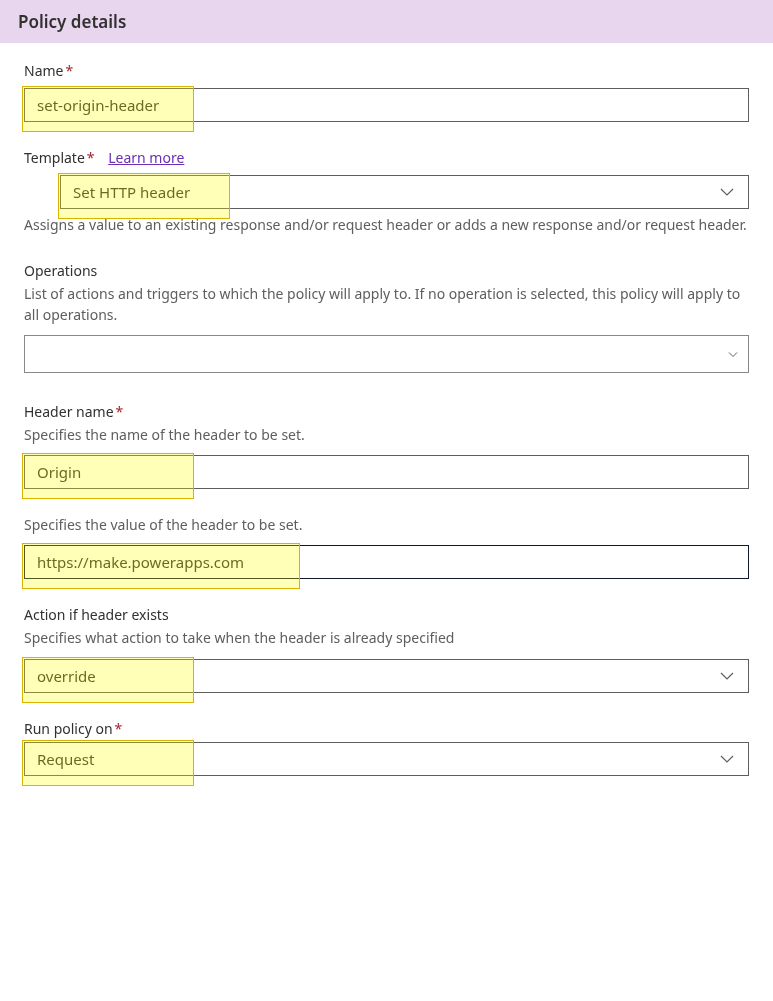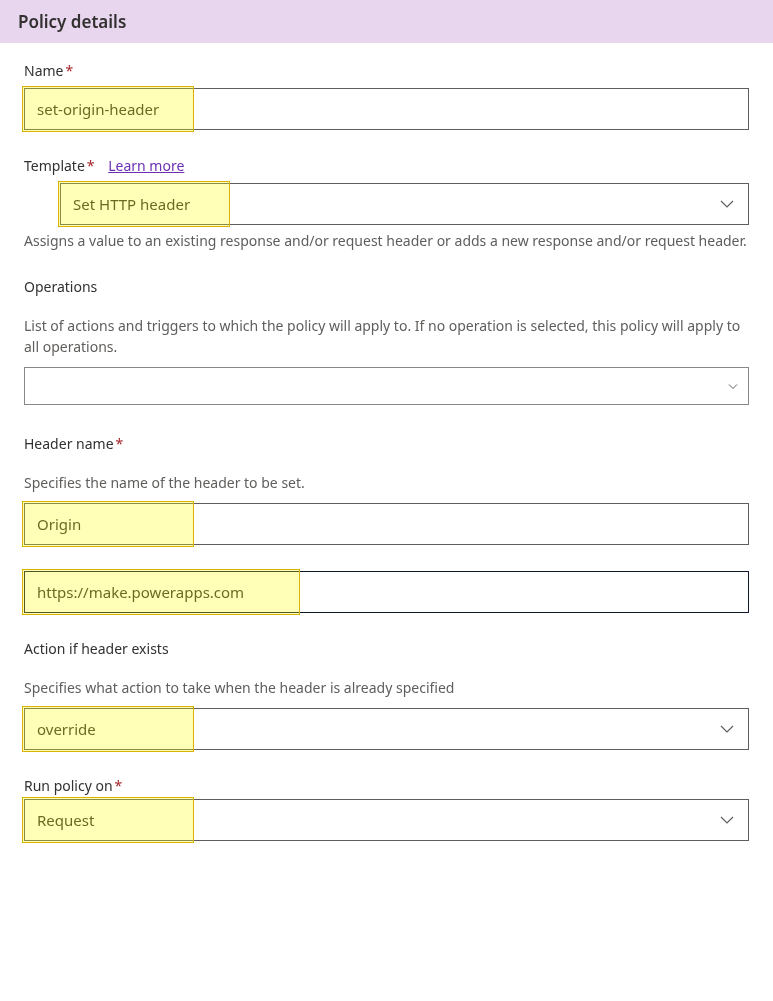--- a/index.html
+++ b/index.html
@@ -36,30 +36,30 @@
   .learn-more {
     color: #6b2fb3;
     text-decoration: underline;
     font-size: 14px;
     margin-left: 10px;
     cursor: pointer;
   }
   .help {
     color: #605e5c;
     font-size: 14px;
-    margin-top: 20px;
+    margin-top: 4px;
     margin-bottom: 10px;
     line-height: 1.45;
   }
   .input-wrap {
     position: relative;
   }
   .text-input, .select-input {
     width: 100%;
-    height: 42px;
+    height: 34px;
     border: 1px solid #605e5c;
     background: #fff;
     padding: 0 12px;
     font-size: 15px;
     font-family: inherit;
     color: #323130;
     outline: none;
   }
   .select-input {
     padding-right: 40px;
@@ -162,20 +162,21 @@
       <span>Header name</span><span class="req">*</span>
     </div>
     <div class="help">Specifies the name of the header to be set.</div>
     <div class="input-wrap">
       <input class="text-input" type="text" value="Origin" style="">
       <div class="highlight-overlay"></div>
     </div>
   </div>
 
   <div class="field">
+    <div class="help">Specifies the value of the header to be set.</div>
     <div class="input-wrap">
       <input class="text-input focused" type="text" value="https://make.powerapps.com" style="">
       <div class="highlight-overlay wide"></div>
     </div>
   </div>
 
   <div class="field">
     <div class="label-row">
       <span>Action if header exists</span>
     </div>

